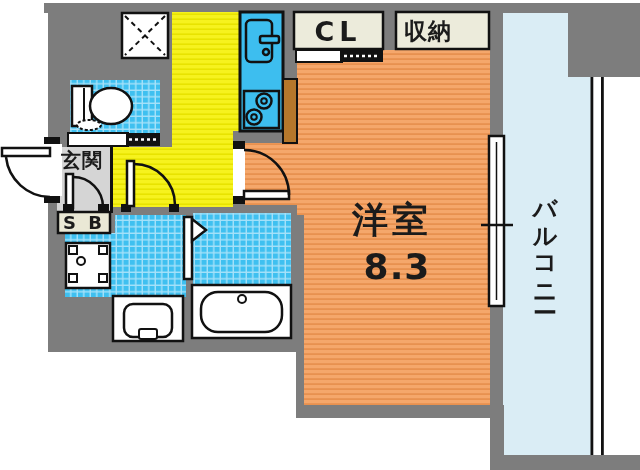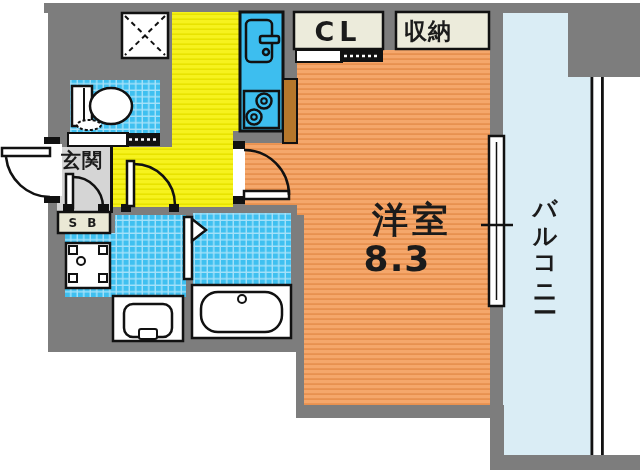--- a/index.html
+++ b/index.html
@@ -4,23 +4,23 @@
 <style>
   html,body{margin:0;padding:0;background:#ffffff;}
   #stage{position:relative;width:640px;height:470px;background:#ffffff;overflow:hidden;
          font-family:"DejaVu Sans",sans-serif;text-decoration:underline;}
   #plan-svg{position:absolute;left:0;top:0;}
   .lbl{position:absolute;transform:translate(-50%,-50%);font-weight:bold;color:#1b1b1b;
        white-space:nowrap;line-height:1;}
   .lbl-cl{left:338px;top:31px;font-size:27px;letter-spacing:5px;}
   .lbl-storage{left:428px;top:31px;font-size:23px;letter-spacing:1px;}
   .lbl-genkan{left:82px;top:160px;font-size:20px;letter-spacing:1px;text-align:right;}
-  .lbl-sb{left:84px;top:223px;font-size:12px;letter-spacing:3px;}
-  .lbl-room{left:412px;top:220px;font-size:36px;letter-spacing:4px;}
-  .lbl-size{left:397px;top:259px;font-size:36px;letter-spacing:1px;}
+  .lbl-sb{left:84px;top:223px;font-size:18px;letter-spacing:3px;}
+  .lbl-room{left:392px;top:220px;font-size:36px;letter-spacing:4px;}
+  .lbl-size{left:397px;top:267px;font-size:36px;letter-spacing:1px;}
   .lbl-balcony{left:545px;top:182px;transform:translateX(-50%);writing-mode:vertical-rl;
        text-orientation:upright;font-size:24px;letter-spacing:2px;}
 </style>
 </head>
 <body>
 
 <div id="stage">
 <svg id="plan-svg" width="640" height="470" viewBox="0 0 640 470">
   <defs>
     <pattern id="pOrange" width="6" height="5" patternUnits="userSpaceOnUse">

